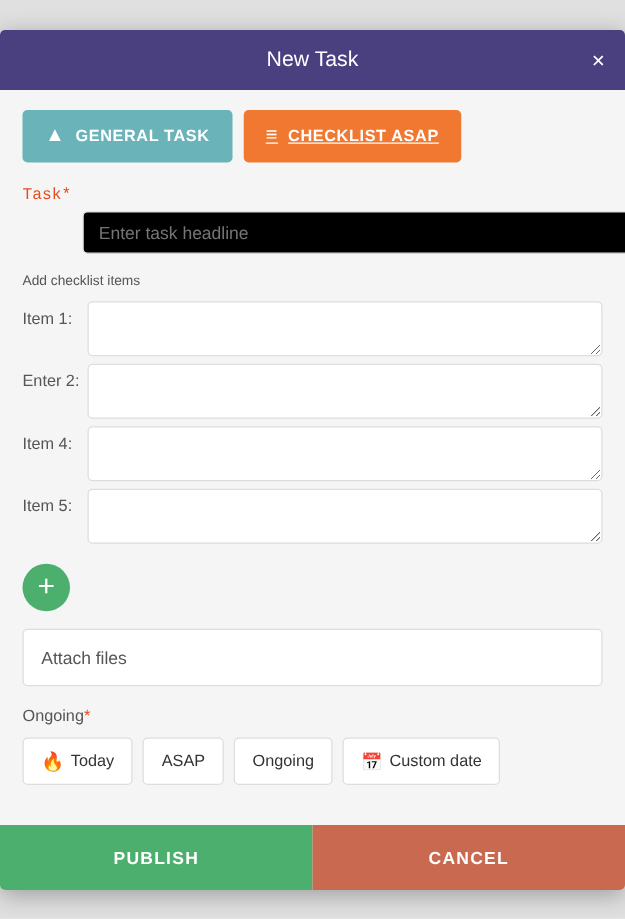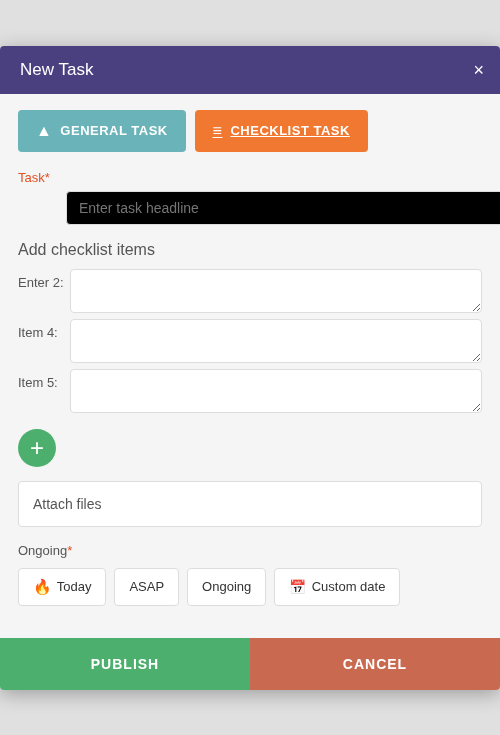--- a/index.html
+++ b/index.html
@@ -16,20 +16,21 @@
       background: #f5f5f5;
       border-radius: 4px;
       overflow: hidden;
       box-shadow: 0 4px 20px rgba(0,0,0,0.3);
     }
     .modal-header {
       background: #4a4080;
       color: white;
       display: flex;
       align-items: center;
+      justify-content: center;
       padding: 14px 20px;
       position: relative;
     }
     .modal-title {
       font-size: 17px;
       font-weight: 500;
       color: white;
     }
     .close-btn {
       position: absolute;
@@ -76,38 +77,39 @@
       text-decoration: underline;
     }
     .tab-icon {
       font-size: 16px;
     }
     .form-label {
       font-size: 13px;
       color: #555;
       margin-bottom: 6px;
       display: block;
+      font-family: Liberation Mono, monospace;
     }
     .form-label span {
       color: #e05020;
     }
     .task-input {
       width: 100%;
       padding: 8px 12px;
       border: 1px solid #ddd;
       border-radius: 4px;
       font-size: 14px;
       color: #aaa;
       background: #000000;
       outline: none;
       margin-bottom: 16px;
       margin-left: 48px;
     }
     .checklist-label {
-      font-size: 16px;
+      font-size: 11px;
       color: #555;
       margin-bottom: 10px;
     }
     .checklist-items {
       display: flex;
       flex-direction: column;
       gap: 0;
     }
     .checklist-row {
       display: flex;
@@ -226,34 +228,38 @@
   <div class="modal-body">
     
     <div class="tab-row">
       <button class="tab-btn tab-general">
         <span class="tab-icon">▲</span>
         <span>GENERAL TASK</span>
       </button>
       &nbsp;&nbsp;
       <button class="tab-btn tab-checklist">
         <span class="tab-icon">≡</span>
-        <span>CHECKLIST TASK</span>
+        <span>CHECKLIST ASAP</span>
       </button>
     </div>
 
     
     <label class="form-label">
       <span>Task</span><span style="color:#e05020">*</span>
     </label>
     <input class="task-input" type="text" placeholder="Enter task headline" style="">
 
     
     <div class="checklist-label">Add checklist items</div>
 
     <div class="checklist-items">
+      <div class="checklist-row">
+        <span class="item-label">Item 1:</span>
+        <textarea class="item-textarea" style=""></textarea>
+      </div>
       <div class="checklist-row">
         <span class="item-label">Enter 2:</span>
         <textarea class="item-textarea" style=""></textarea>
       </div>
       <div class="checklist-row">
         <span class="item-label">Item 4:</span>
         <textarea class="item-textarea" style=""></textarea>
       </div>
       <div class="checklist-row">
         <span class="item-label">Item 5:</span>

